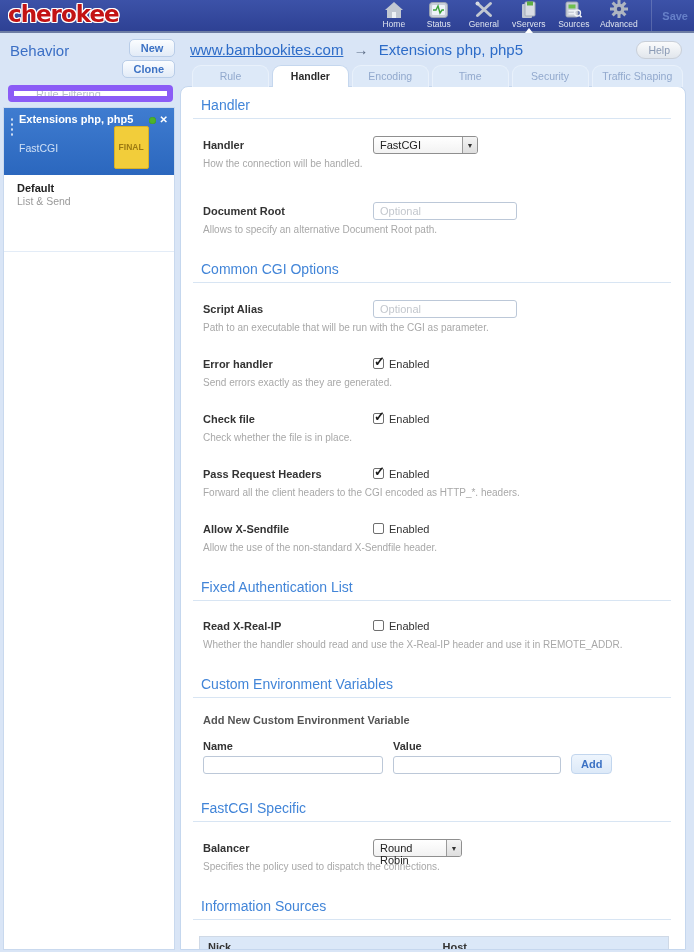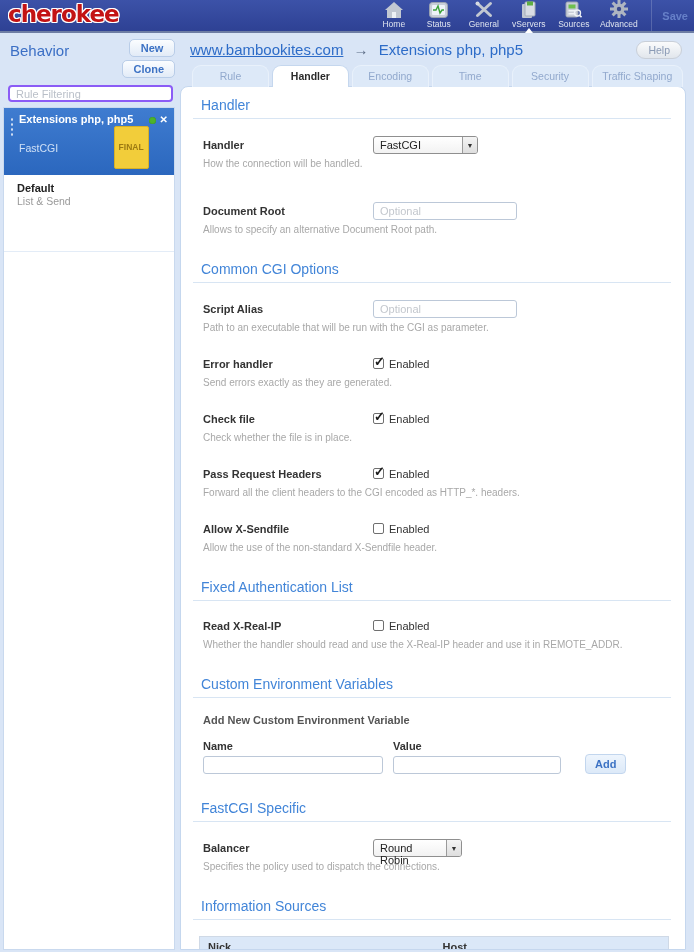--- a/index.html
+++ b/index.html
@@ -28,22 +28,22 @@
   .app { display:flex; padding:0 8px 0 3px; gap:5px; height:917px; }
 
   
   .sidebar { width:172px; display:flex; flex-direction:column; }
   .side-top { display:flex; justify-content:space-between; padding:6px 0 4px 7px; }
   .side-title { font-size:15px; font-weight:normal; color:#3b6fc5; padding-top:3px; }
   .side-btns { display:flex; flex-direction:column; gap:3px; align-items:flex-end; }
   .side-btn { font-family:"Liberation Sans",sans-serif; font-size:11px; font-weight:bold; color:#3c72c4;
               background:linear-gradient(#fbfdff,#e2ebf7); border:1px solid #b9cde8; border-radius:5px;
               padding:2px 10px; min-width:46px; cursor:pointer; }
-  .filter-input { margin:3px 2px 5px 5px; height:17px; border:2px solid #8b5cf6; border-radius:4px;
-                  padding:0 6px; font-size:11px; color:#444; background:#fff; }
+  .filter-input { margin:3px 2px 5px 5px; height:17px; border:6px solid #8b5cf6; border-radius:4px;
+                  padding:0 22px; font-size:11px; color:#444; background:#fff; }
   .filter-input::placeholder { color:#b9bfc8; }
   .rule-list { background:#fff; border:1px solid #c9d9ee; flex:1; display:flex; flex-direction:column; }
   .rule { display:flex; align-items:flex-start; padding:5px 6px 6px 4px; cursor:pointer; }
   .rule.selected { background:linear-gradient(#3f7cd0,#2b67be); color:#fff; }
   .drag { width:4px; height:20px; margin:4px 5px 0 2px;
           background-image:radial-gradient(circle, rgba(255,255,255,.75) 1px, transparent 1.3px);
           background-size:4px 5px; }
   .rule-main { flex:1; }
   .rule-name { font-size:11px; font-weight:bold; }
   .rule.selected .rule-name { color:#fff; }
@@ -100,21 +100,21 @@
   .cb.checked::after { content:"\2713"; position:absolute; top:-5px; left:0; font-size:13px; font-weight:bold; color:#1c1c1c; }
   .cb-label { font-size:11px; color:#333; margin-left:5px; }
 
   .sub-head { font-size:11px; font-weight:bold; color:#555; margin:2px 0 14px 10px; }
   .env-row { display:flex; gap:10px; margin:0 0 8px 10px; align-items:flex-end; }
   .env-col { display:flex; flex-direction:column; gap:4px; }
   .env-label { font-size:11px; font-weight:bold; color:#333; }
   .env-input { width:180px; }
   .env-input2 { width:168px; }
   .add-btn { font-size:11px; font-weight:bold; color:#3c72c4; background:linear-gradient(#eef5fd,#dce9f8);
-             border:1px solid #c2d6ee; border-radius:4px; padding:2px 9px; height:20px; cursor:pointer;margin-left:14px; }
+             border:1px solid #c2d6ee; border-radius:4px; padding:2px 9px; height:20px; cursor:pointer; }
 
   .is-table { border-collapse:collapse; width:470px; margin-left:6px; font-size:11px; }
   .is-table th { background:#dbe8f8; text-align:left; font-weight:bold; color:#333; padding:4px 8px;
                  border-top:1px solid #cfd9e6; border-bottom:2px solid #4b86d2; }
   .is-table th:first-child { border-left:1px solid #cfd9e6; width:235px; }
   .is-table th:last-child { border-right:1px solid #cfd9e6; }
 
   svg { display:block; }
 </style>
 </head>

